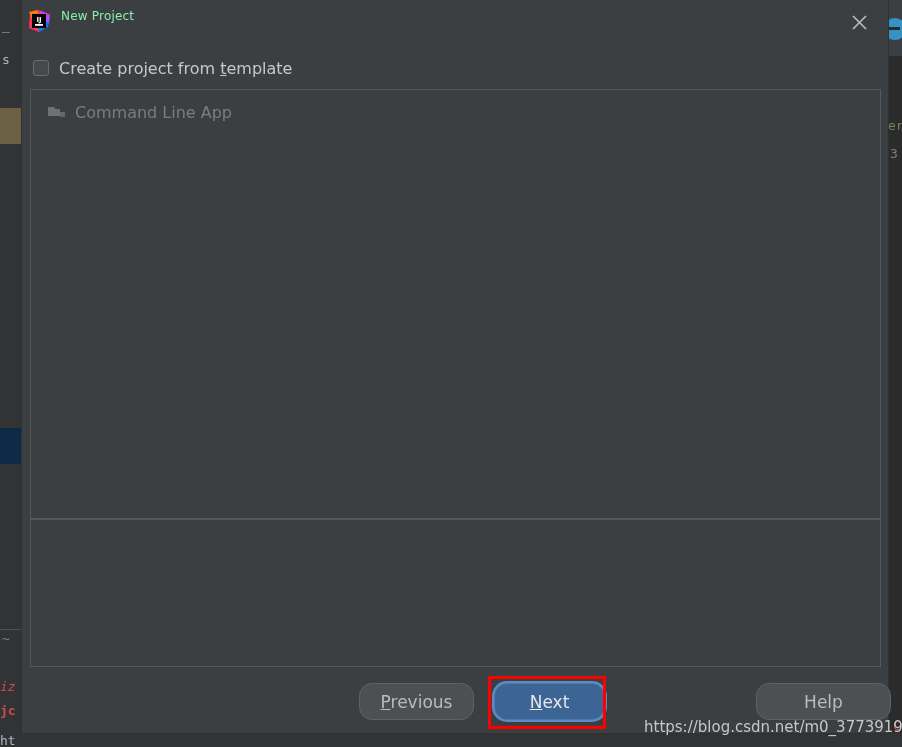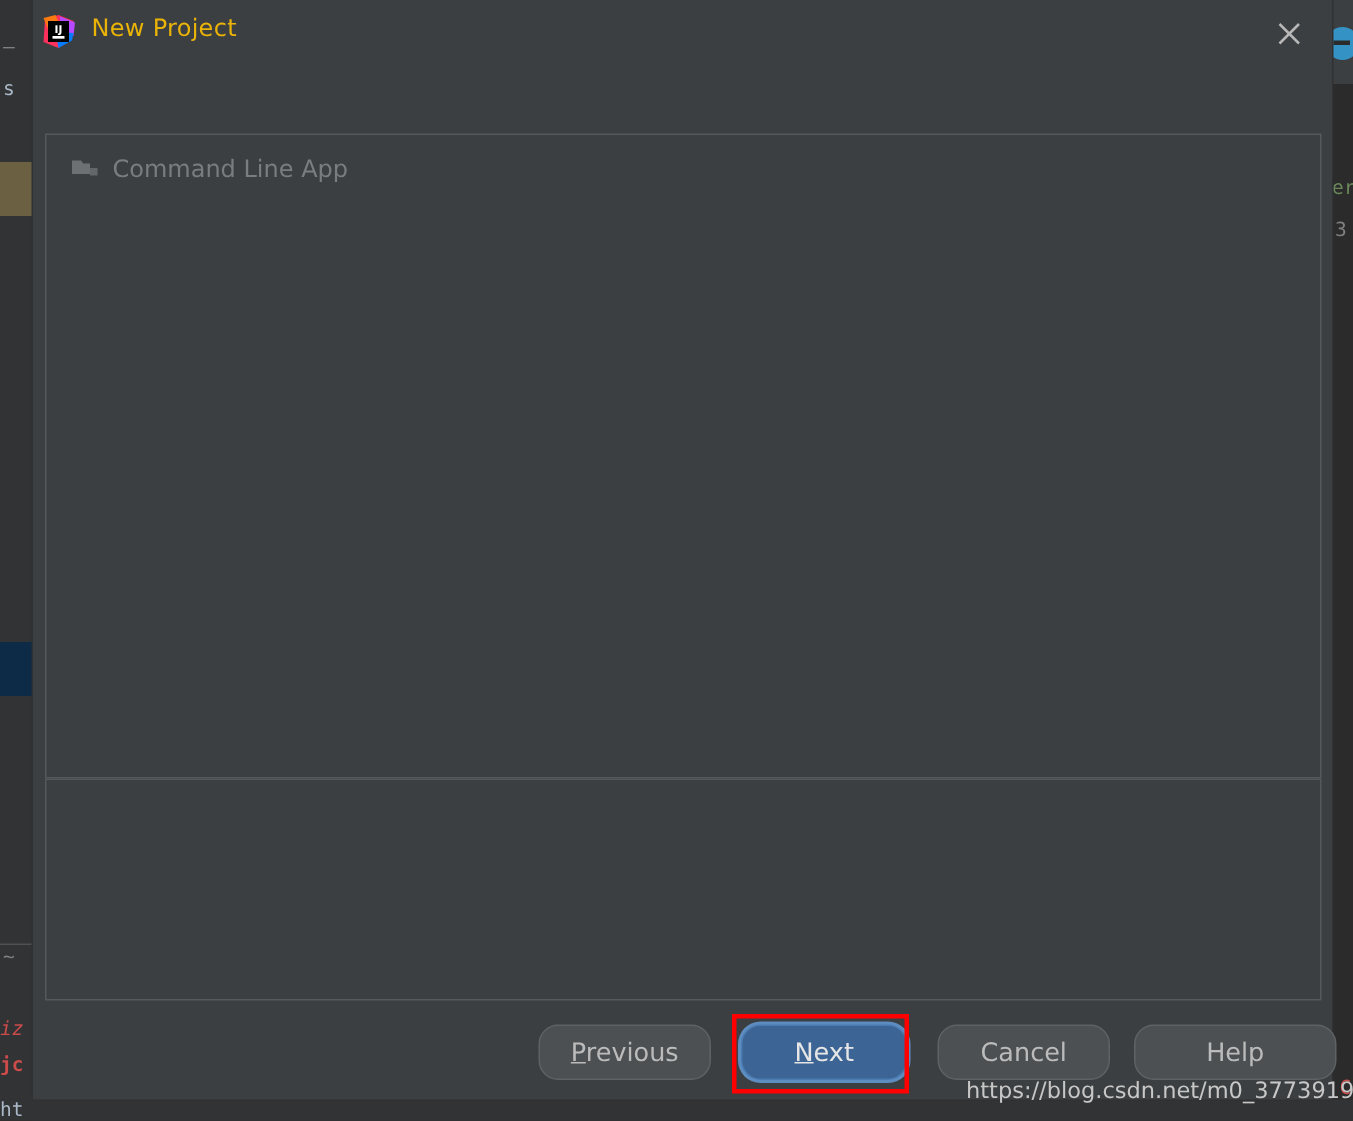--- a/index.html
+++ b/index.html
@@ -105,22 +105,22 @@
     width: 866px; height: 44px;
   }
   .dlg-logo {
     position: absolute;
     left: 5px; top: 9px;
     width: 25px; height: 25px;
   }
   .dlg-title {
     position: absolute;
     left: 39px; top: 9px;
-    font-size: 16px;
-    color: #eab308;
+    font-size: 12px;
+    color: #86efac;
     letter-spacing: 0.2px;
   }
   .dlg-close {
     position: absolute;
     left: 820px; top: 6px;
     width: 34px; height: 32px;
     cursor: default;
   }
   .dlg-close svg { display: block; margin: 8px auto; }
 
@@ -278,20 +278,26 @@
     </span>
     <span class="dlg-title">New Project</span>
     <span class="dlg-close">
       <svg width="17" height="17" viewBox="0 0 17 17">
         <line x1="2" y1="2" x2="15" y2="15" stroke="#b8b8b8" stroke-width="1.7"></line>
         <line x1="15" y1="2" x2="2" y2="15" stroke="#b8b8b8" stroke-width="1.7"></line>
       </svg>
     </span>
   </div>
 
+  <div class="cb-row">
+    <span class="cb-box"></span>
+    <span class="cb-label">
+      <span>Create project from </span><u>t</u><span>emplate</span>
+    </span>
+  </div>
 
   <div class="panel" id="panel-templates">
     <div class="tpl-item">
       <span class="folder-icon">
         <svg width="18" height="15" viewBox="0 0 18 15">
           <path d="M0 2 L6 2 L7.5 4 L12 4 L12 11 L0 11 Z" fill="#6e7174"></path>
           <rect x="12" y="7" width="5" height="5" fill="#646769"></rect>
         </svg>
       </span>
       <span class="tpl-label">Command Line App</span>
@@ -302,23 +308,20 @@
     <span></span>
   </div>
 
   <div class="btn-bar">
     <div class="btn normal" id="btn-previous">
       <span><u>P</u><span>revious</span></span>
     </div>
     <div class="btn primary" id="btn-next">
       <span><u>N</u><span>ext</span></span>
     </div>
-    <div class="btn normal" id="btn-cancel">
-      <span>Cancel</span>
-    </div>
     <div class="btn normal" id="btn-help">
       <span>Help</span>
     </div>
   </div>
 
 </div>
 
 <div id="annotation-box" style="border-color: rgb(255, 0, 0);"></div>
 
 <div id="watermark">https://blog.csdn.net/m0_37739193</div>

